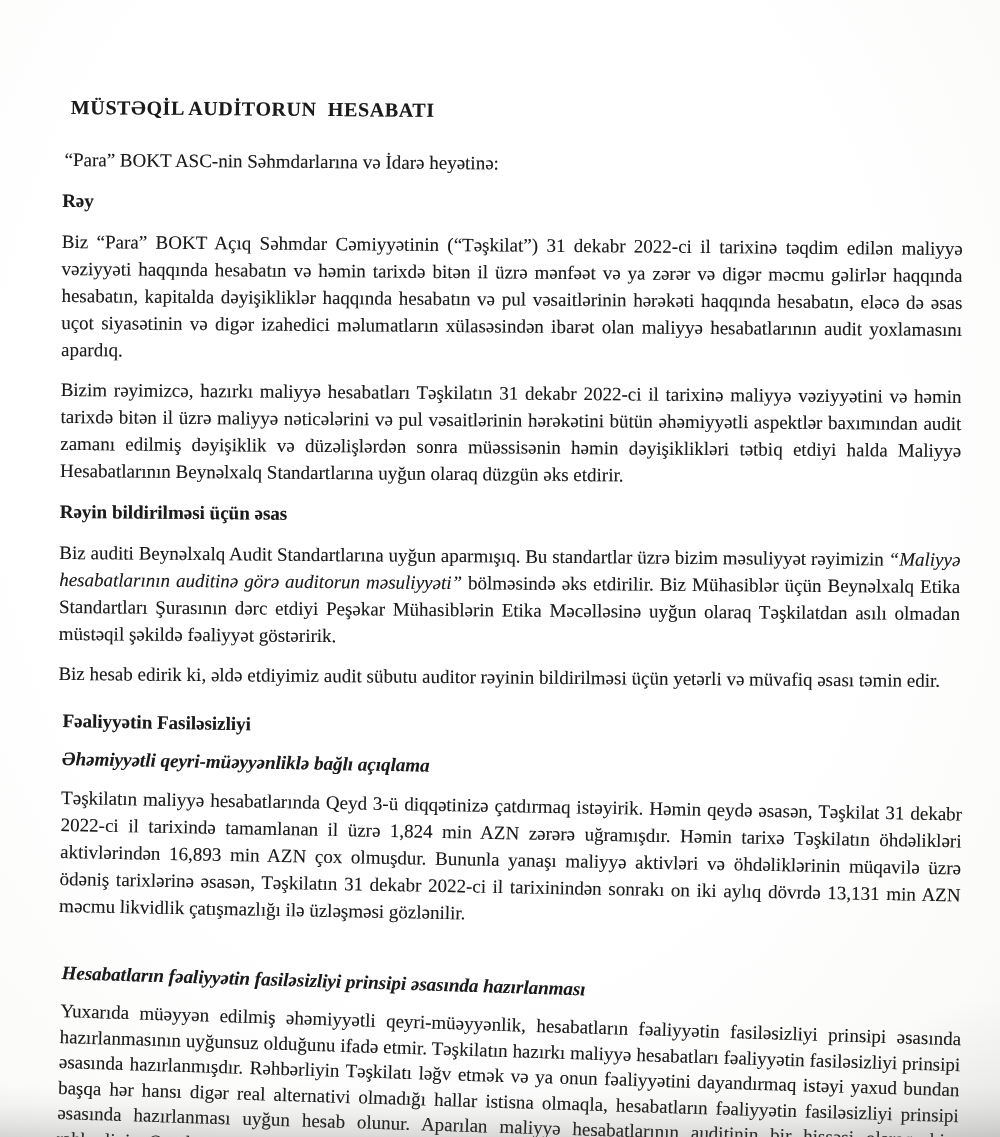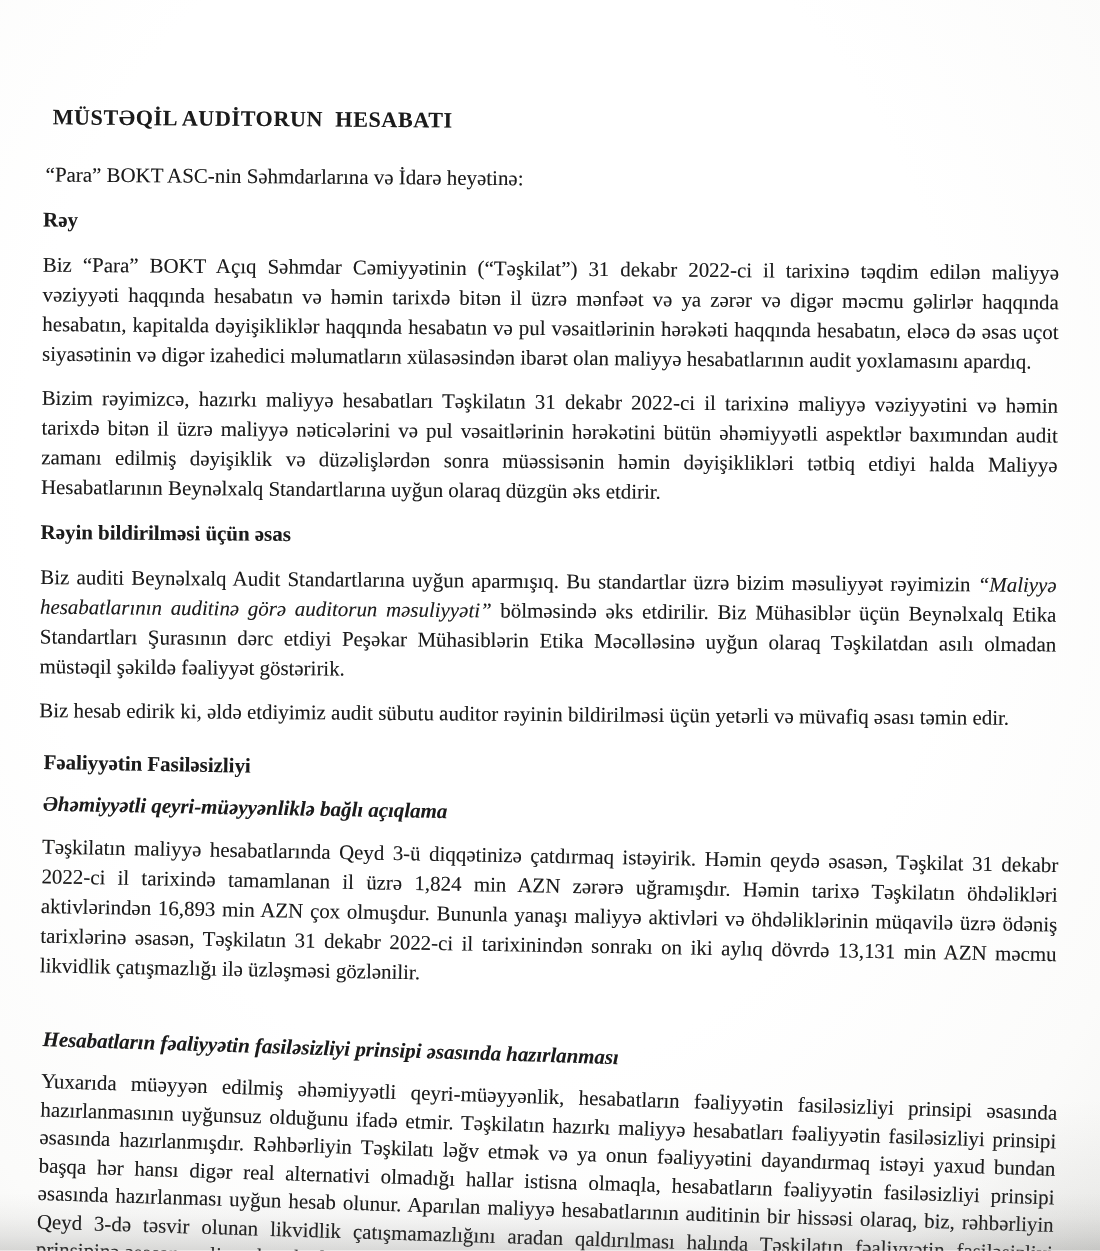--- a/index.html
+++ b/index.html
@@ -12,21 +12,21 @@
     position: relative;
     overflow: hidden;
     background:
       radial-gradient(ellipse at 45% 38%, #ffffff 55%, #fbfbfa 85%, #f5f5f3 100%);
     font-family: "Liberation Serif", "DejaVu Serif", serif;
     color: #1b1b1b;
   }
   .page {
     position: absolute;
     top: 0; left: 0; right: 0; bottom: 0;
-    padding: 96px 36px 0 40px;
+    padding: 96px 36px 0 63px;
     box-sizing: border-box;
   }
   .scan-text {
     text-shadow: 0 0 0.6px rgba(25,25,25,0.38);
   }
   
   .tilt-a { transform: rotate(0.45deg); transform-origin: 0 0; }
   .tilt-b { transform: rotate(1.05deg); transform-origin: 0 0; }
   .tilt-c { transform: rotate(1.8deg);  transform-origin: 0 0; }
 

